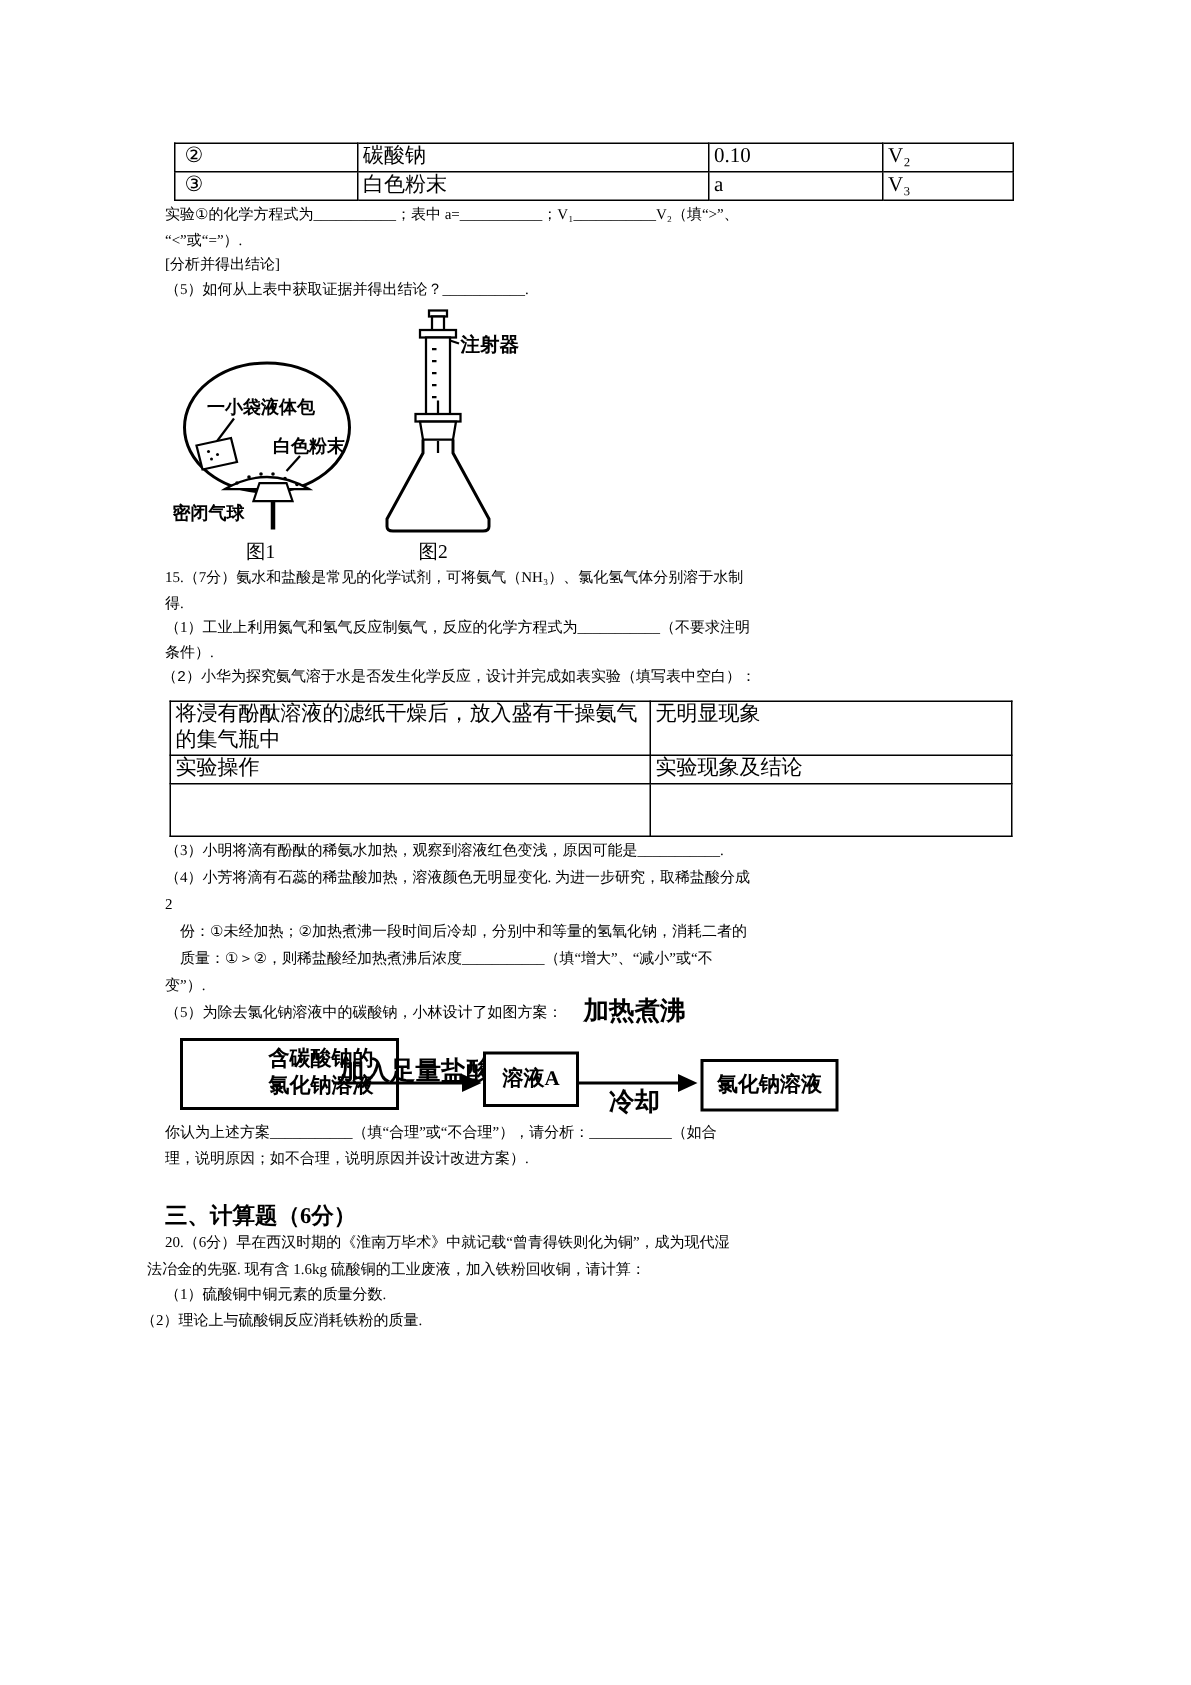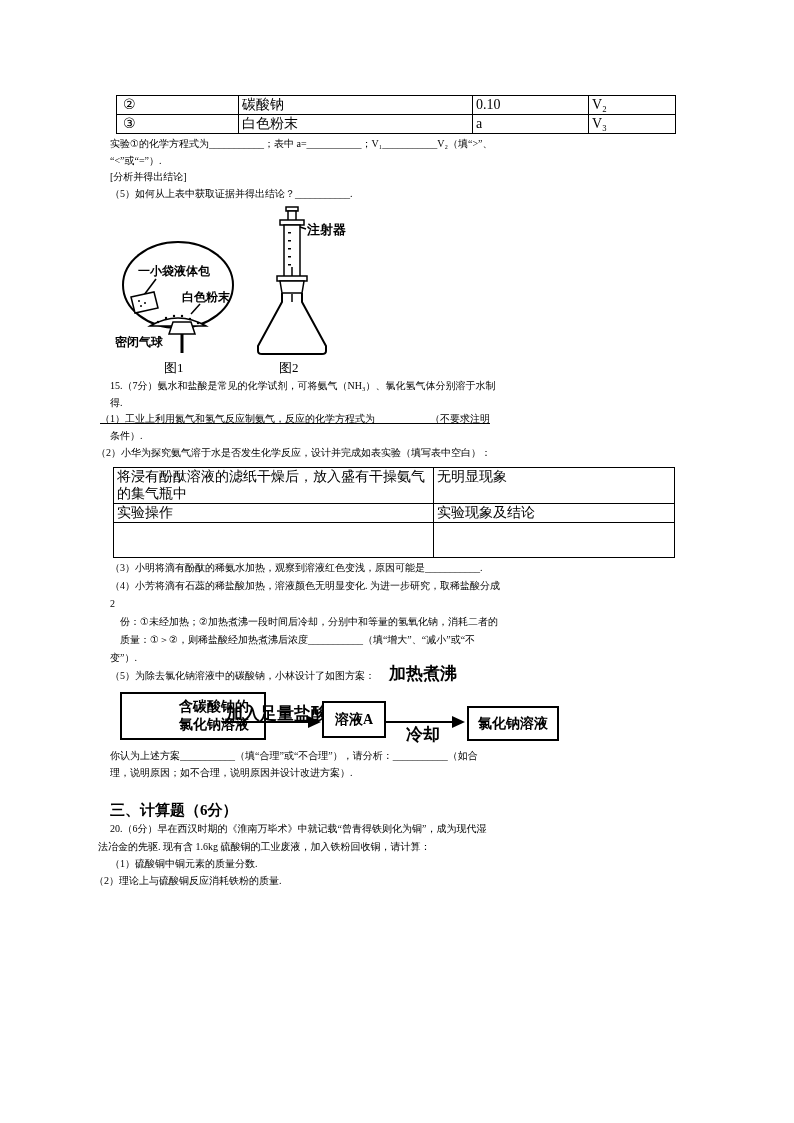--- a/index.html
+++ b/index.html
@@ -105,23 +105,23 @@
     <text x="197" y="29" class="figlbl" style="font-size:13px">注射器</text>
     <path class="thick" d="M 172,88 L 172,97 L 148,141 L 148,146 Q 148,149 152,149 L 212,149 Q 216,149 216,146 L 216,141 L 192,97 L 192,88"></path>
     <rect class="fillw" x="167" y="71" width="30" height="5"></rect>
     <polygon class="fillw" points="170,76 194,76 192,88 172,88"></polygon>
     <line class="stroke" x1="182" y1="89" x2="182" y2="97"></line>
     <text x="169" y="167" class="figcap">图2</text>
   </svg>
 
   <div class="tx" style="left:110px; top:377px;">15.（7分）氨水和盐酸是常见的化学试剂，可将氨气（NH₃）、氯化氢气体分别溶于水制</div>
   <div class="tx" style="left:110px; top:394px;">得.</div>
-  <div class="tx" style="left:100px; top:410px;text-decoration:underline;">（1）工业上利用氮气和氢气反应制氨气，反应的化学方程式为___________（不要求注明</div>
+  <div class="tx" style="left:110px; top:410px;">（1）工业上利用氮气和氢气反应制氨气，反应的化学方程式为___________（不要求注明</div>
   <div class="tx" style="left:110px; top:427px;">条件）.</div>
-  <div class="tx" style="left:96px; top:444px;">（2）小华为探究氨气溶于水是否发生化学反应，设计并完成如表实验（填写表中空白）：</div>
+  <div class="tx" style="left:108px; top:444px;font-family:Liberation Mono, monospace;">（2）小华为探究氨气溶于水是否发生化学反应，设计并完成如表实验（填写表中空白）：</div>
 
   <table class="grid" style="left:113px; top:467px; width:562px;">
     <colgroup>
         <col style="width:320px">
         <col>
       </colgroup>
     <tbody>
         <tr style="height:36px">
       <td>将浸有酚酞溶液的滤纸干燥后，放入盛有干操氨气的集气瓶中</td>
       <td>无明显现象</td>

